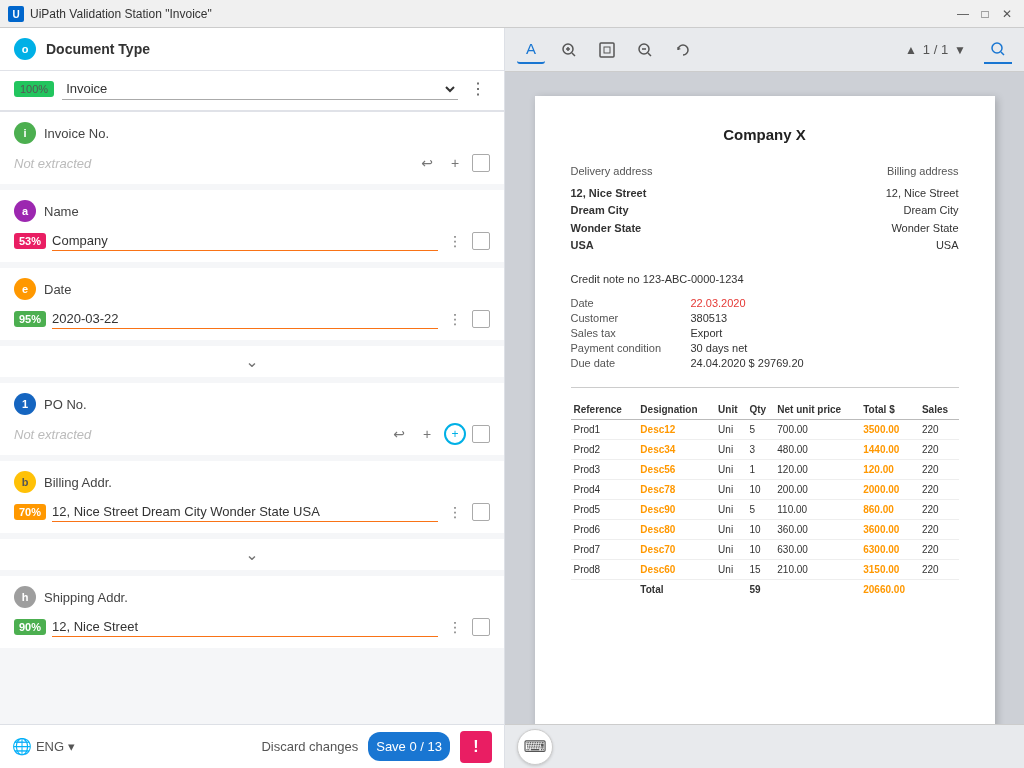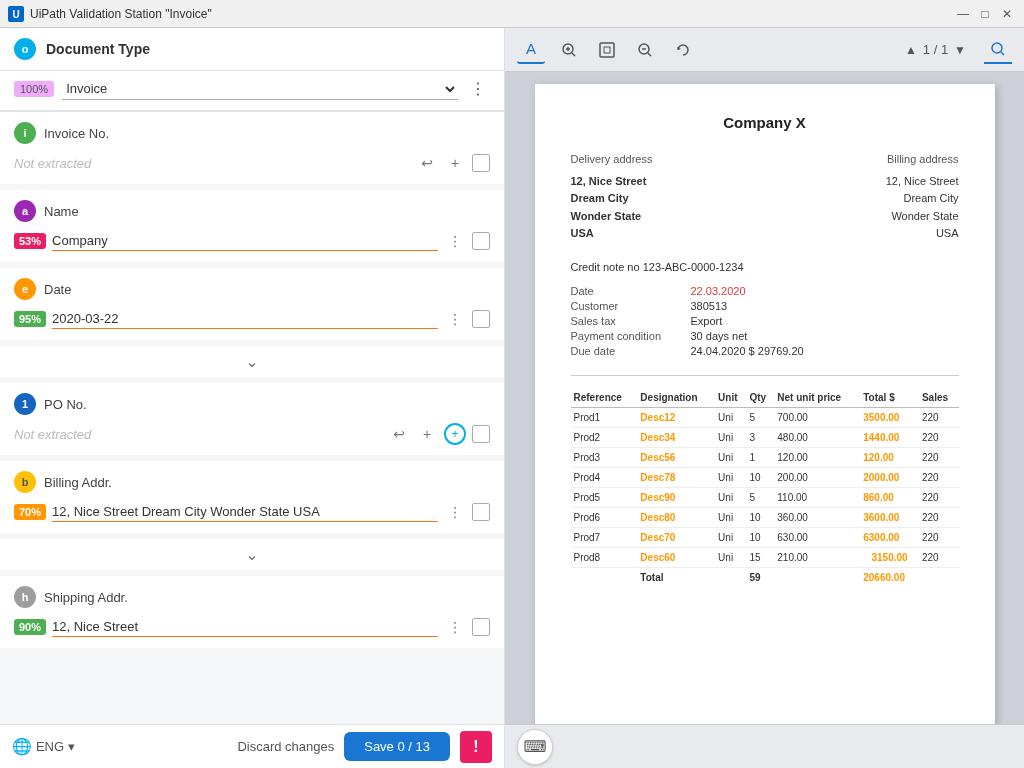--- a/index.html
+++ b/index.html
@@ -58,21 +58,21 @@
     .doc-type-select-row {
       background: white;
       padding: 6px 14px 10px;
       display: flex;
       align-items: center;
       gap: 8px;
       border-bottom: 2px solid #e0e2e8;
     }
     .confidence-badge {
       font-size: 11px;
-      background: #f0abfc;
+      background: #22c55e;
       padding: 2px 6px;
       border-radius: 3px;
       color: #555;
     }
     .doc-select {
       flex: 1;
       border: none;
       border-bottom: 1px solid #aaa;
       background: transparent;
       font-size: 13px;
@@ -208,22 +208,22 @@
       border: none; background: none; cursor: pointer;
       color: #555; font-size: 13px;
     }
     .globe-icon { font-size: 16px; color: #555; }
     .discard-btn {
       background: none; border: none; cursor: pointer;
       color: #555; font-size: 13px; margin-left: auto;
     }
     .save-btn {
       background: #1976d2; color: white;
-      border: none; border-radius: 6px;
-      padding: 7px 20px; font-size: 13px; cursor: pointer;
+      border: none; border-radius: 12px;
+      padding: 7px 8px; font-size: 13px; cursor: pointer;
       font-weight: 500;
     }
     .exclaim-btn {
       background: #e91e63; color: white;
       border: none; border-radius: 4px;
       width: 32px; height: 32px;
       font-size: 16px; font-weight: bold;
       cursor: pointer; display: flex; align-items: center; justify-content: center;
     }
 
@@ -263,21 +263,21 @@
       width: 28px; height: 28px; display: flex; align-items: center; justify-content: center;
       border-bottom: 2px solid #1976d2;
     }
 
     
     .doc-viewer {
       flex: 1;
       overflow: auto;
       display: flex;
       justify-content: center;
-      padding: 12px;
+      padding: 24px;
       background: #cdd0d6;
     }
     .doc-page {
       background: white;
       width: 460px;
       min-height: 680px;
       padding: 30px 36px;
       box-shadow: 2px 2px 8px rgba(0,0,0,0.2);
       position: relative;
     }
@@ -658,21 +658,21 @@
                 <td>630.00</td>
                 <td style="color: rgb(255, 152, 0); font-weight: 600;">6300.00</td>
                 <td>220</td>
               </tr>
               <tr>
                 <td>Prod8</td>
                 <td style="color: rgb(255, 152, 0); font-weight: 600; margin-left: 48px;">Desc60</td>
                 <td>Uni</td>
                 <td>15</td>
                 <td>210.00</td>
-                <td style="color: rgb(255, 152, 0); font-weight: 600; text-align: center;">3150.00</td>
+                <td style="color: rgb(255, 152, 0); font-weight: 600;">3150.00</td>
                 <td>220</td>
               </tr>
             </tbody>
           <tfoot>
             <tr class="total-row">
               <td></td>
               <td>Total</td>
               <td></td>
               <td>59</td>
               <td></td>

